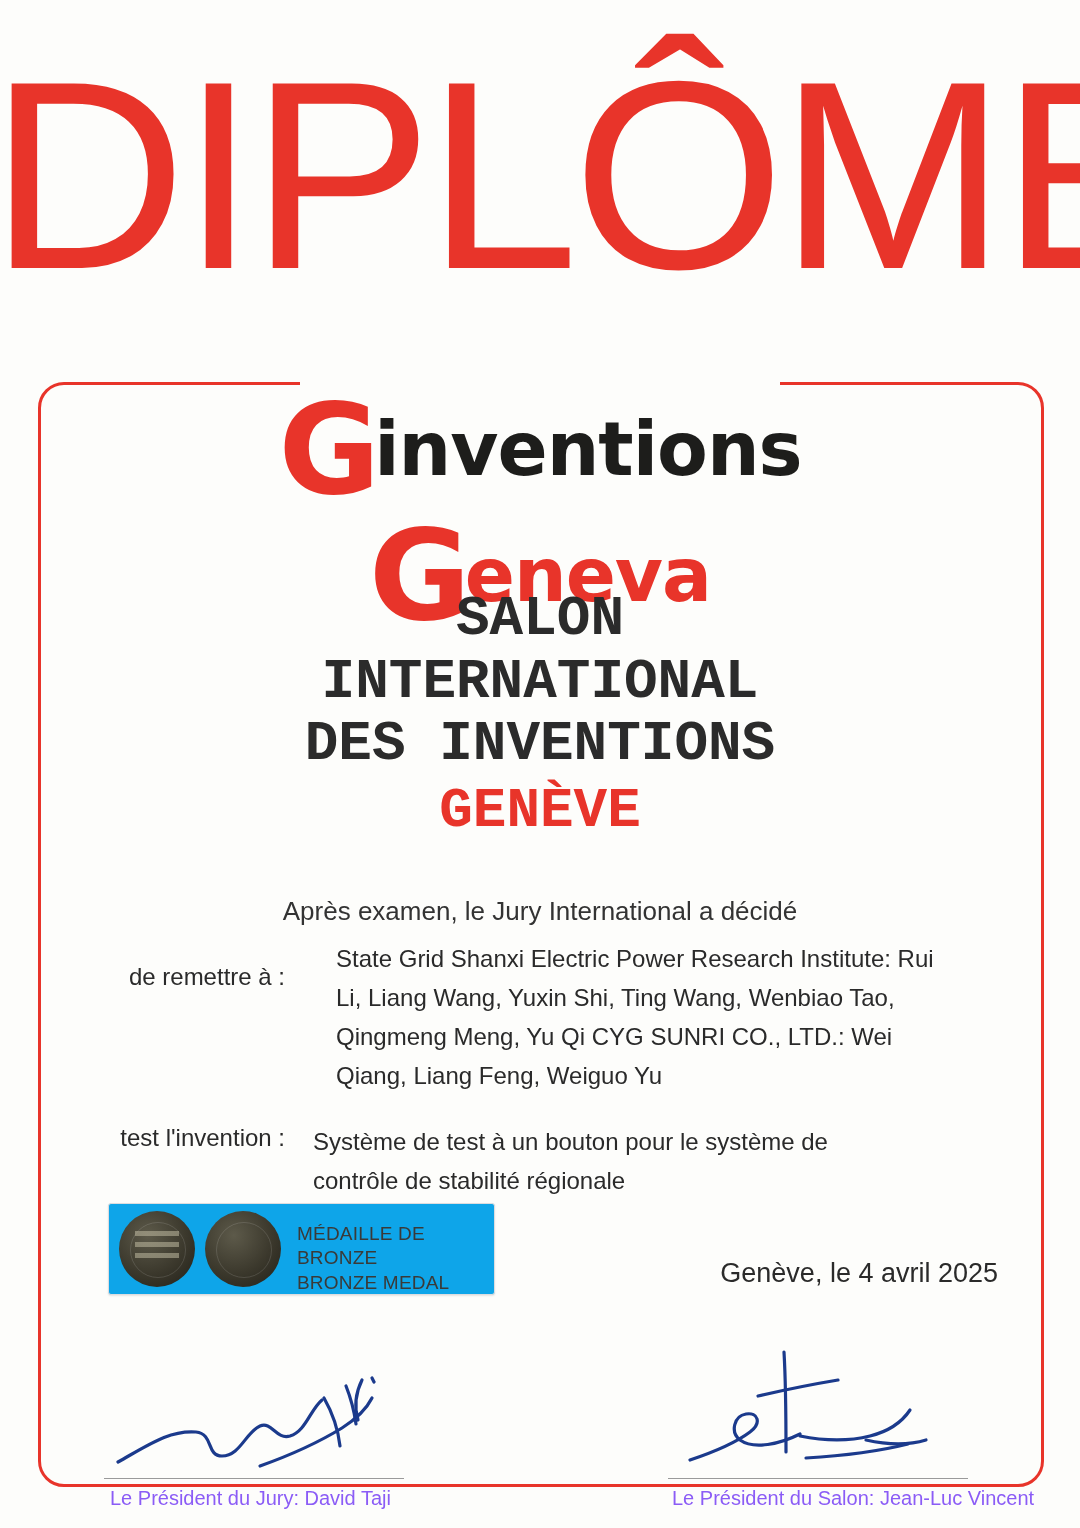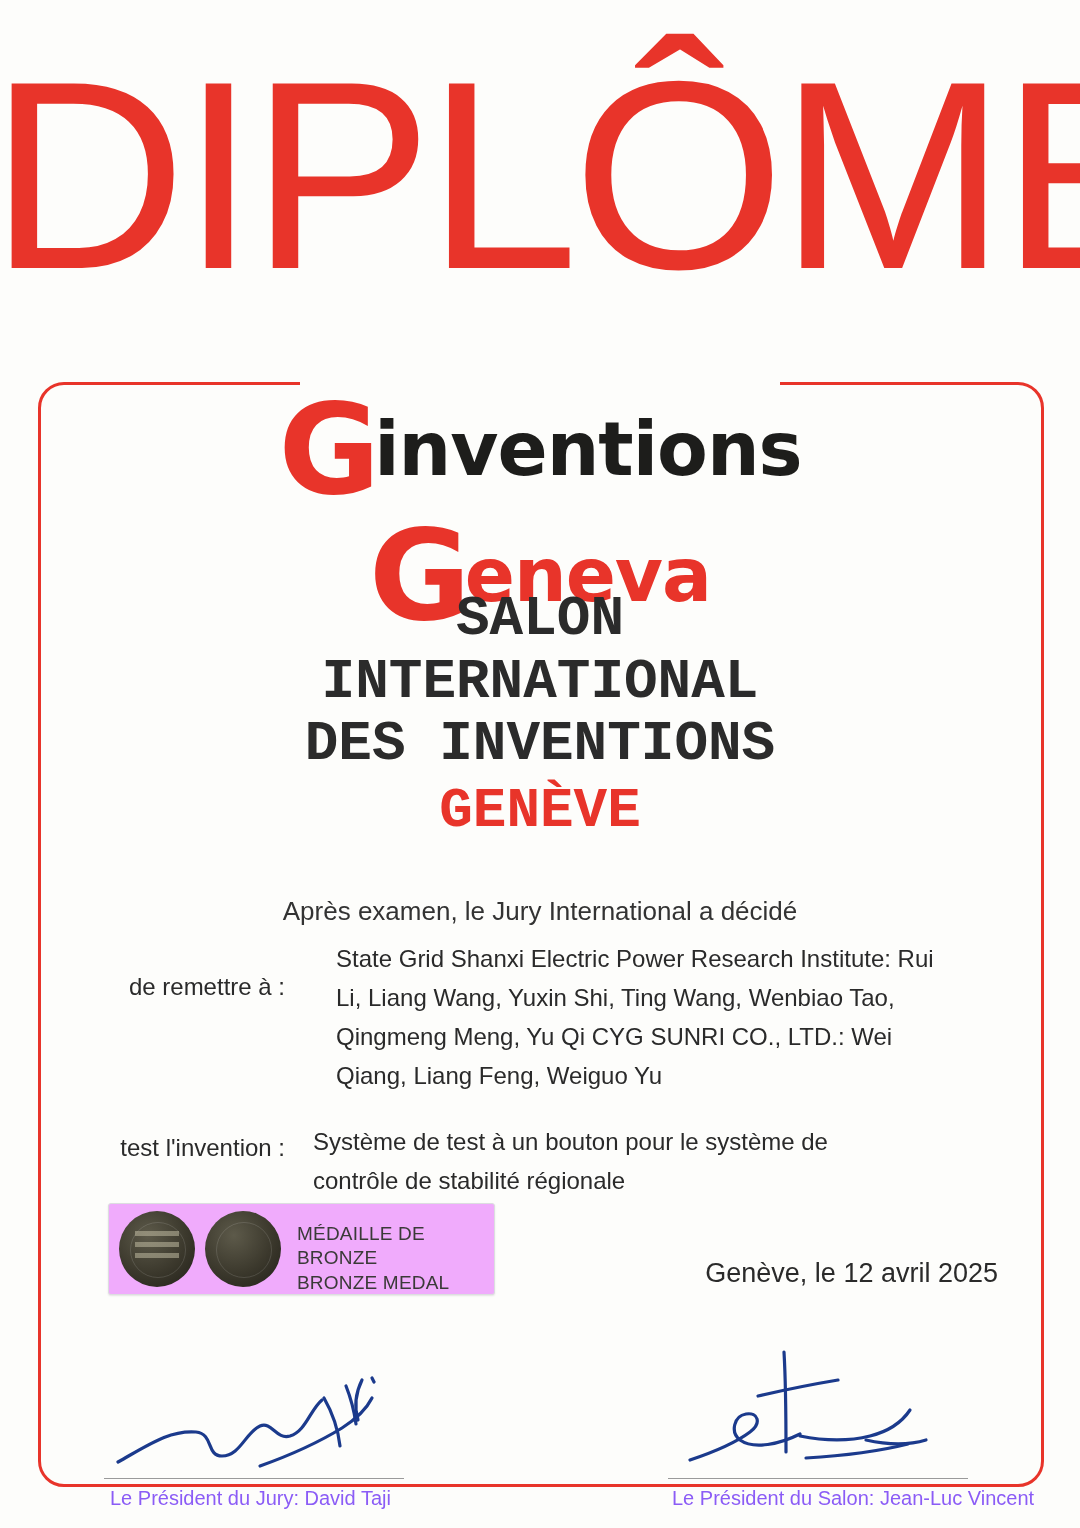--- a/index.html
+++ b/index.html
@@ -135,21 +135,20 @@
     position: absolute;
     font-size: 24px;
     color: #2a2a2a;
     line-height: 1.62;
   }
   .label {
     position: absolute;
     font-size: 24px;
     color: #2a2a2a;
     text-align: right;
-    margin-top: 10px;
   }
   .recip-label { left: 100px; top: 963px; width: 185px; }
   .recipients {
     left: 313px;
     top: 940px;
     width: 600px;
     margin-left: 23px;
   }
   .inv-label { left: 100px; top: 1124px; width: 185px; }
   .invention {
@@ -158,21 +157,21 @@
     width: 580px;
   }
 
   
   .medal-sticker {
     position: absolute;
     left: 108px;
     top: 1203px;
     width: 385px;
     height: 90px;
-    background: #f0abfc;
+    background: #0ea5e9;
     border: 1px solid #dcdde0;
     border-radius: 3px;
     box-shadow: 0 1px 2px rgba(0,0,0,.10);
     overflow: hidden;
   }
   .medal-disc {
     position: absolute;
     top: 7px;
     width: 76px;
     height: 76px;
@@ -275,21 +274,21 @@
     <div class="medal-disc right">
       <div class="inner"></div>
     </div>
     <div class="medal-text">
       <div>MÉDAILLE DE BRONZE</div>
       <div>BRONZE MEDAL</div>
       <div>BRONZEMEDAILLE</div>
     </div>
   </div>
 
-  <div class="date">Genève, le 12 avril 2025</div>
+  <div class="date">Genève, le 4 avril 2025</div>
 
   <svg class="sig-svg sig-jury" width="300" height="110" viewBox="0 0 300 110">
     <g fill="none" stroke="#1b3a8c" stroke-width="3.2" stroke-linecap="round">
       <path d="M8 92 C40 74, 60 60, 86 62 C104 64, 96 86, 112 86 C130 86, 136 62, 150 56 C162 51, 166 70, 180 66 C196 61, 200 40, 212 30"></path>
       <path d="M150 96 C178 86, 206 74, 232 58 C246 49, 256 40, 262 28"></path>
       <path d="M214 28 C222 42, 228 58, 230 76"></path>
       <path d="M236 16 C240 26, 244 40, 246 54"></path>
       <path d="M252 10 C246 22, 244 36, 248 50"></path>
       <path d="M262 8 L264 12"></path>
     </g>

